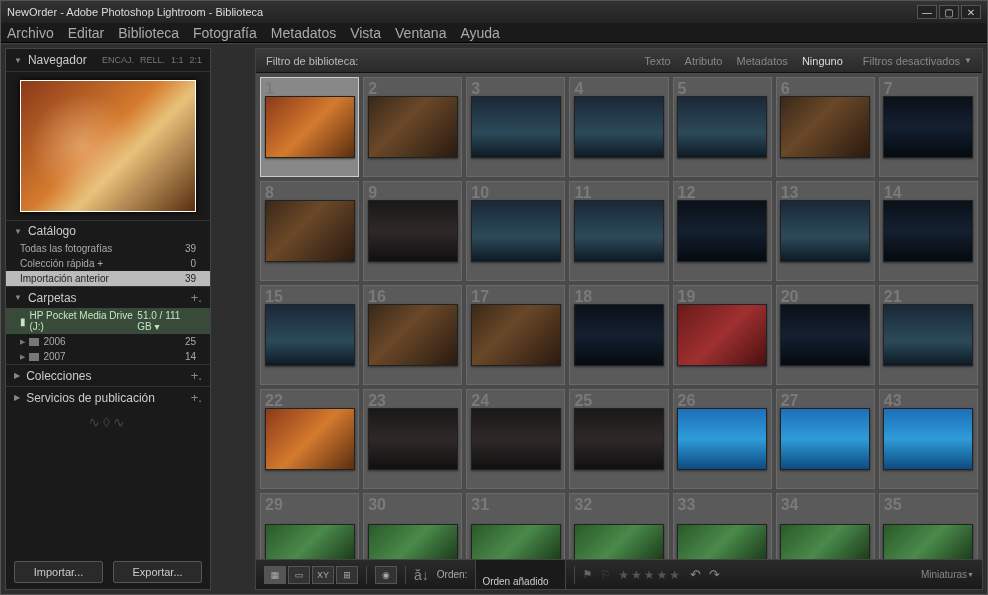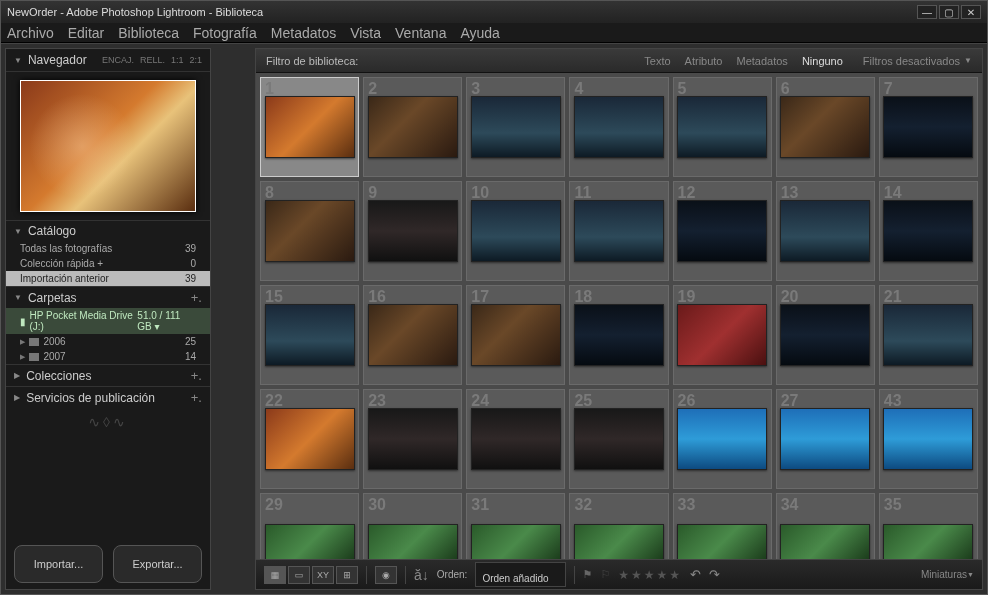--- a/index.html
+++ b/index.html
@@ -26,21 +26,21 @@
   .cat-row { display: flex; padding: 2px 14px; color: #aaa; font-size: 10px; cursor: pointer; }
   .cat-row.sel { background: #bbb; color: #222; }
   .cat-row .ct { margin-left: auto; }
   .folder-row { display: flex; padding: 2px 14px; color: #aaa; font-size: 10px; align-items: center; gap: 4px; cursor: pointer; }
   .folder-row.drive { background: #3a4a3a; color: #bfe8bf; }
   .folder-row .ct { margin-left: auto; }
   .folder-row .ftri { font-size: 7px; color: #777; }
   .folder-row .ficon { width: 10px; height: 8px; background: #777; }
   .ornament { text-align: center; color: #444; padding: 6px 0; font-size: 14px; letter-spacing: 3px; }
   .left-bottom { margin-top: auto; display: flex; gap: 10px; padding: 6px 8px; }
-  .lbtn { flex: 1; background: #2a2a2a; border: 1px solid #555; height: 38px; display: flex; align-items: center; justify-content: center; color: #ccc; font-size: 11px; cursor: pointer; border-radius: 8px; }
+  .lbtn { flex: 1; background: #2a2a2a; border: 1px solid #555; height: 22px; display: flex; align-items: center; justify-content: center; color: #ccc; font-size: 11px; cursor: pointer; border-radius: 2px; }
   .center { flex: 1; background: #1a1a1a; border: 1px solid #444; display: flex; flex-direction: column; min-height: 0; margin-left: 40px; }
   .filter-bar { background: linear-gradient(#3a3a3a,#2a2a2a); height: 24px; display: flex; align-items: center; padding: 0 10px; font-size: 11px; border-bottom: 1px solid #111; }
   .filter-bar .ftitle { color: #bbb; }
   .filter-right { margin-left: auto; display: flex; gap: 14px; align-items: flex-end; color: #888; }
   .filter-right .active { color: #ddd; }
   .filter-off { margin-left: 20px; color: #888; display: flex; align-items: center; gap: 4px; }
   .grid-wrap { flex: 1; overflow: auto; background: #4a4a4a; padding: 4px; min-height: 0; }
   .grid { display: grid; grid-template-columns: repeat(7, 1fr); gap: 4px; }
   .cell { background: #5a5a5a; border: 1px solid #6a6a6a; height: 100px; position: relative; display: flex; align-items: center; justify-content: center; cursor: pointer; }
   .cell .num { position: absolute; top: 2px; left: 4px; font-size: 16px; color: #7a7a7a; font-weight: bold; }
@@ -54,21 +54,21 @@
   .c-warm { background: linear-gradient(135deg,#8b3a1a,#d47a2e 50%,#5a2e10); }
   .c-dark { background: linear-gradient(#181818,#302828,#101010); }
   .c-red { background: linear-gradient(135deg,#6a1a1a,#a03030 50%,#4a1010); }
   .c-green { background: linear-gradient(135deg,#2a5a2a,#4a8a4a 50%,#1a3a1a); }
   .bottom-bar { background: linear-gradient(#2a2a2a,#1a1a1a); height: 30px; display: flex; align-items: center; padding: 0 8px; gap: 8px; border-top: 1px solid #444; }
   .view-btns { display: flex; gap: 2px; }
   .vb { width: 22px; height: 18px; background: #333; border: 1px solid #555; display:flex;align-items:center;justify-content:center;font-size:9px;color:#aaa; cursor:pointer;}
   .vb.active { background: #555; }
   .bb-sep { width:1px; height:18px; background:#444; }
   .bb-label { color:#aaa; font-size:10px; }
-  .order-sel { background:#1a1a1a; border:1px solid #444; color:#ccc; font-size:10px; padding:10px 16px 2px 6px; }
+  .order-sel { background:#1a1a1a; border:1px solid #444; color:#ccc; font-size:10px; padding:16px 16px 2px 6px; }
   .stars { color:#555; font-size:12px; letter-spacing:2px; }
   .mini { margin-left:auto; color:#888; font-size:10px; display:flex; align-items:center; gap:0; }
 </style>
 </head>
 <body>
 
 <div class="app">
   <div class="titlebar">
     <span class="title">NewOrder - Adobe Photoshop Lightroom - Biblioteca</span>
     <div class="win-ctl">

